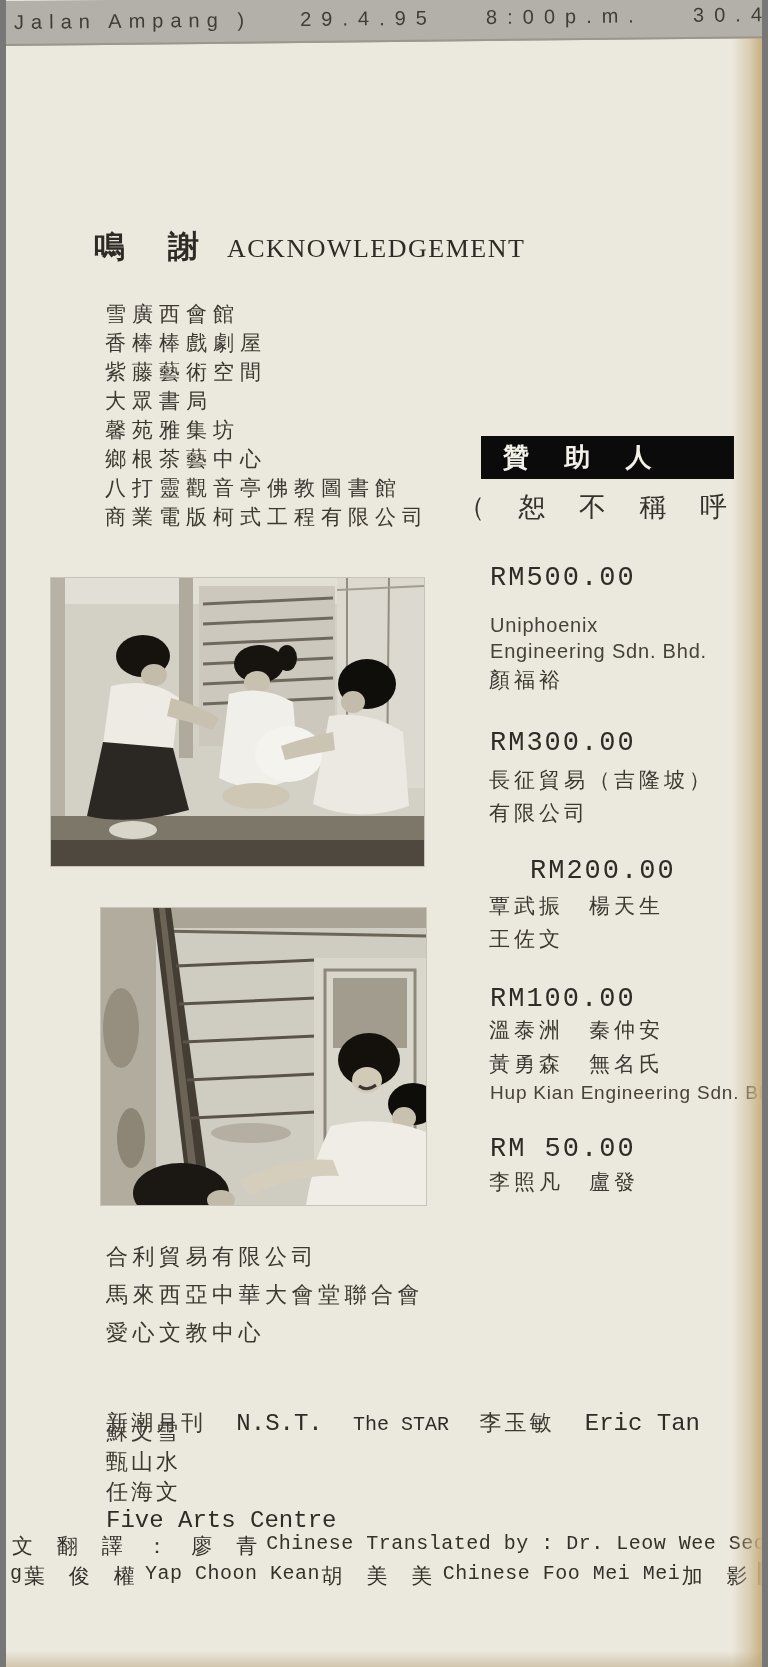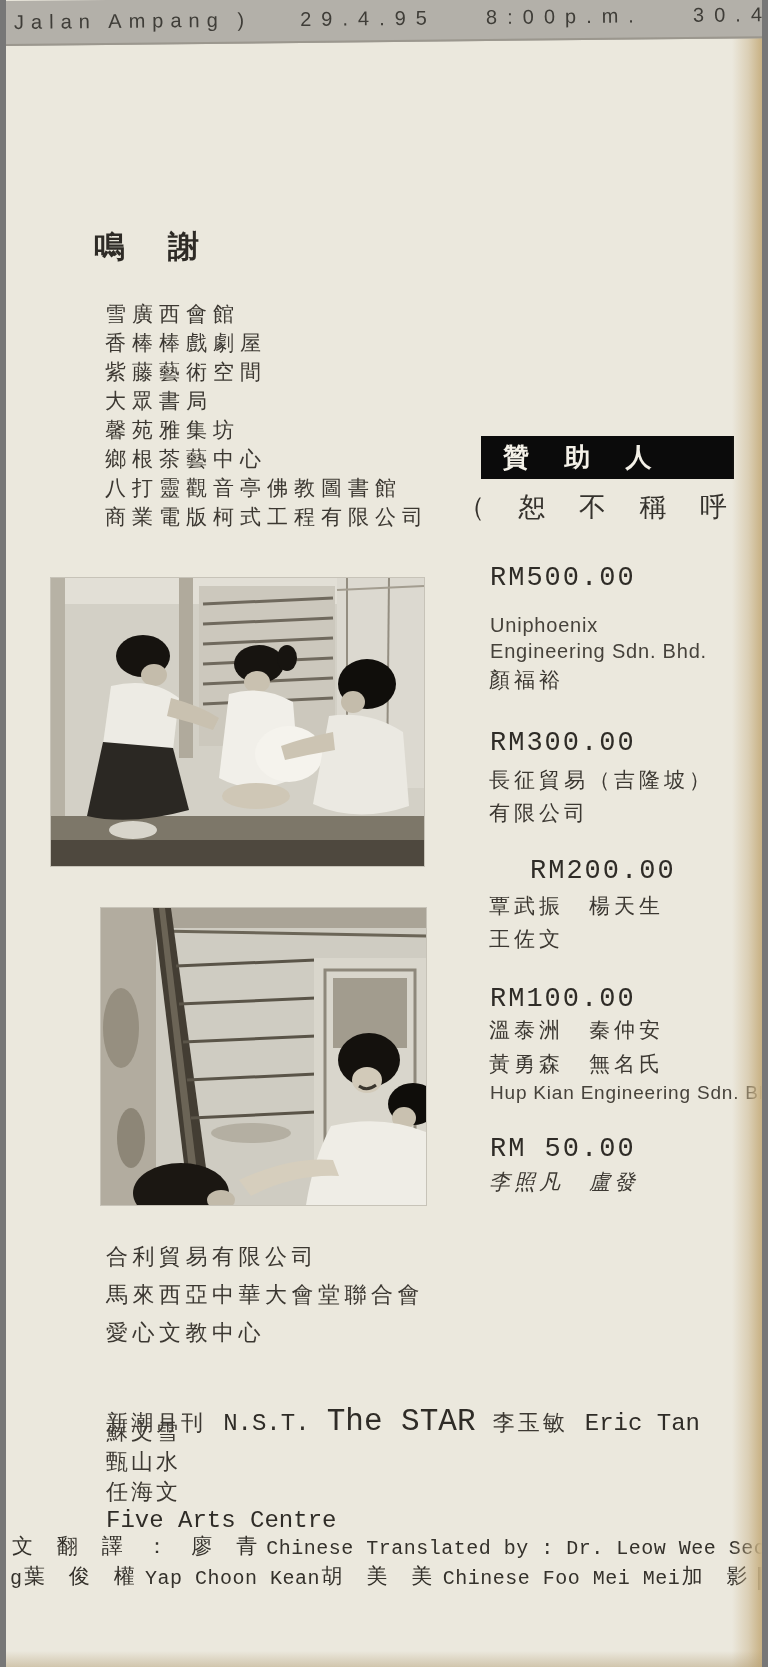--- a/index.html
+++ b/index.html
@@ -42,39 +42,40 @@
   .rm{left:484px;font-family:"Liberation Mono","DejaVu Sans Mono",monospace;
       font-size:27px;letter-spacing:2px;color:#2f2c27;white-space:nowrap;}
   .zh-line{left:483px;font-size:21px;letter-spacing:4px;color:#3c3832;white-space:nowrap;}
   .en-line{left:484px;font-size:19px;letter-spacing:0.8px;color:#46423b;white-space:nowrap;}
   
   .supp{left:100px;font-size:22px;letter-spacing:4.5px;color:#3c3832;white-space:nowrap;}
   .media-row{left:100px;display:flex;justify-content:space-between;align-items:baseline;white-space:nowrap;}
   .media-zh{font-size:22px;letter-spacing:3px;color:#3c3832;}
   .media-mono{font-family:"Liberation Mono","DejaVu Sans Mono",monospace;font-size:23px;color:#2f2c27;}
   
-  .footer-row{display:flex;justify-content:space-between;align-items:flex-end;white-space:nowrap;color:#34312b;}
+  .footer-row{display:flex;justify-content:space-between;align-items:flex-start;white-space:nowrap;color:#34312b;}
   .f-zh{font-size:21px;letter-spacing:9px;}
   .f-mono{font-family:"Liberation Mono","DejaVu Sans Mono",monospace;font-size:20px;letter-spacing:0.5px;}
   .f-partial{font-size:20px;width:12px;overflow:hidden;display:inline-block;}
 </style>
 </head>
 <body>
 
 <div class="page">
 
   <div class="band">
     <span>Jalan Ampang )</span>
     <span class="wide">29.4.95</span>
     <span class="wide">8:00p.m.</span>
     <span class="wide">30.4</span>
   </div>
 
   <div class="abs title">
     <span class="title-zh">鳴　謝</span>
+    <span class="title-en">ACKNOWLEDGEMENT</span>
   </div>
 
   <div class="abs org-list">
     <div>雪廣西會館</div>
     <div>香棒棒戲劇屋</div>
     <div>紫藤藝術空間</div>
     <div>大眾書局</div>
     <div>馨苑雅集坊</div>
     <div>鄉根茶藝中心</div>
     <div>八打靈觀音亭佛教圖書館</div>
@@ -169,30 +170,30 @@
   <div class="abs rm" style="top:856px;margin-left:40px;">RM200.00</div>
   <div class="abs zh-line" style="top:892px;">覃武振　楊天生</div>
   <div class="abs zh-line" style="top:925px;">王佐文</div>
 
   <div class="abs rm" style="top:984px;">RM100.00</div>
   <div class="abs zh-line" style="top:1016px;">溫泰洲　秦仲安</div>
   <div class="abs zh-line" style="top:1050px;">黃勇森　無名氏</div>
   <div class="abs en-line" style="top:1082px;">Hup Kian Engineering Sdn. Bhd.</div>
 
   <div class="abs rm" style="top:1134px;">RM 50.00</div>
-  <div class="abs zh-line" style="top:1168px;font-style:italic;">李照凡　盧發</div>
+  <div class="abs zh-line" style="top:1168px;">李照凡　盧發</div>
 
   <div class="abs supp" style="top:1242px;">合利貿易有限公司</div>
   <div class="abs supp" style="top:1280px;">馬來西亞中華大會堂聯合會</div>
   <div class="abs supp" style="top:1318px;">愛心文教中心</div>
 
   <div class="abs media-row" style="top:1384px;width:594px;">
     <span class="media-zh">新潮月刊</span>
     <span class="media-mono" style="font-size:24px;">N.S.T.</span>
-    <span class="media-mono" style="font-size:31px;">The STAR</span>
+    <span class="media-mono" style="font-size:20px;">The STAR</span>
     <span class="media-zh">李玉敏</span>
     <span class="media-mono" style="font-size:24px;margin-top:26px;">Eric Tan</span>
   </div>
   <div class="abs media-row" style="top:1417px;width:505px;flex-direction:column;">
     <span class="media-zh">蘇文雪</span>
     <span class="media-zh">甄山水</span>
     <span class="media-zh">任海文</span>
     <span class="media-mono" style="font-size:24px;">Five Arts Centre</span>
   </div>
 

